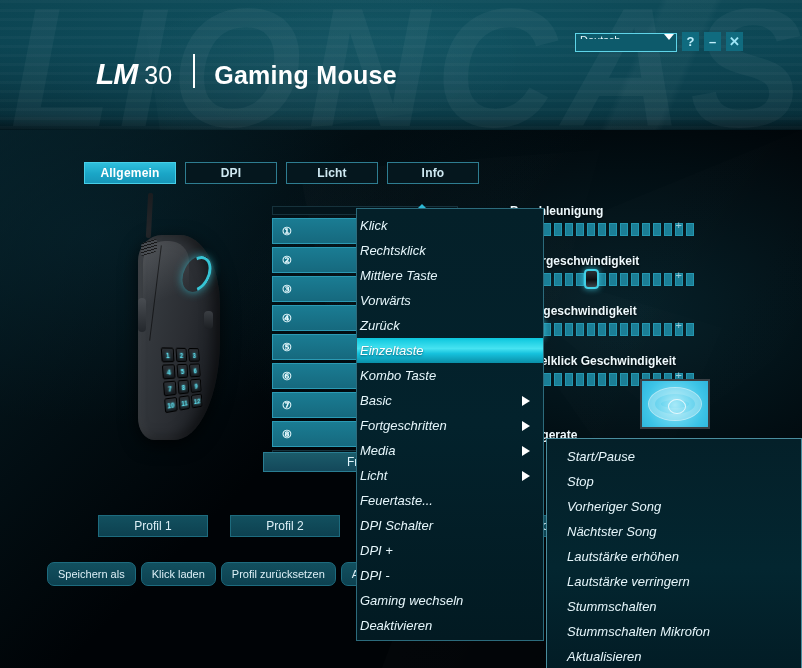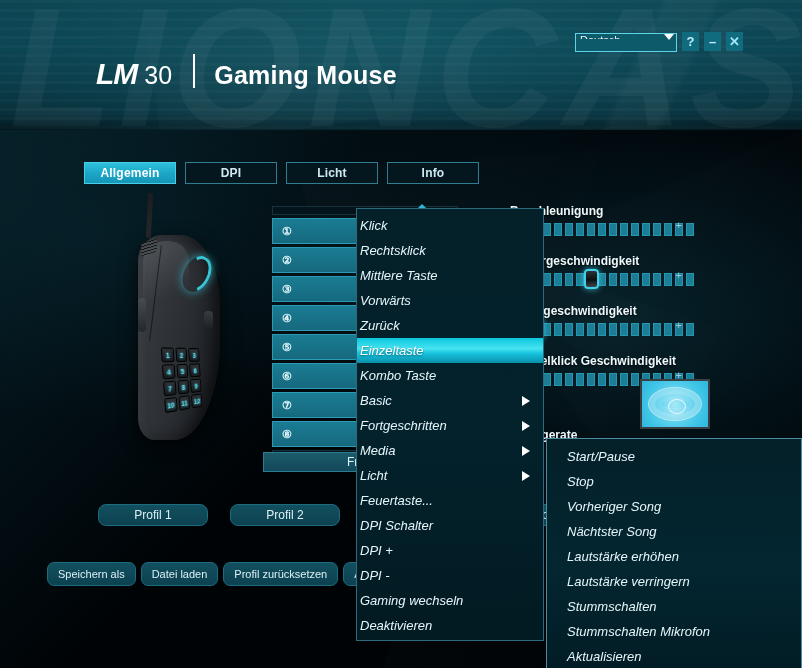--- a/index.html
+++ b/index.html
@@ -367,24 +367,25 @@
 
   
   .profile-row {
     position: absolute; left: 98px; top: 504px;
     display: flex; gap: 22px; z-index: 3;
   }
   .profile-btn {
     width: 110px; height: 22px;
     background: linear-gradient(180deg, #12505f 0%, #0d4150 100%);
     border: 1px solid #1d6b7e;
-    border-radius: 8px;
+    border-radius: 0;
     color: #dceff6; font-size: 12px;
     display: flex; align-items: center; justify-content: center;
     cursor: pointer;
+    margin-top: 11px;
   }
   .profile-btn.selected {
     background: linear-gradient(180deg, #15606f 0%, #0f4d5e 100%);
     border: 2px solid #3fc5e0;
   }
   .action-row {
     position: absolute; left: 47px; top: 562px;
     display: flex; gap: 5px; z-index: 3;
   }
   .action-btn {
@@ -685,21 +686,21 @@
   </div>
 
   <div class="profile-row" id="profile-row">
       <div class="profile-btn">Profil 1</div>
       <div class="profile-btn">Profil 2</div>
       <div class="profile-btn selected">Profil 3</div>
       <div class="profile-btn">Profil 4</div>
     </div>
   <div class="action-row" id="action-row">
       <div class="action-btn">Speichern als</div>
-      <div class="action-btn">Datei laden</div>
+      <div class="action-btn">Klick laden</div>
       <div class="action-btn">Profil zurücksetzen</div>
       <div class="action-btn">Alle zurücksetzen</div>
     </div>
   <div class="ok-btn">OK</div>
 
   <div class="ctxmenu" id="ctxmenu">
       <div class="ctx-item">
         <span>Klick</span>
       </div>
       <div class="ctx-item">

